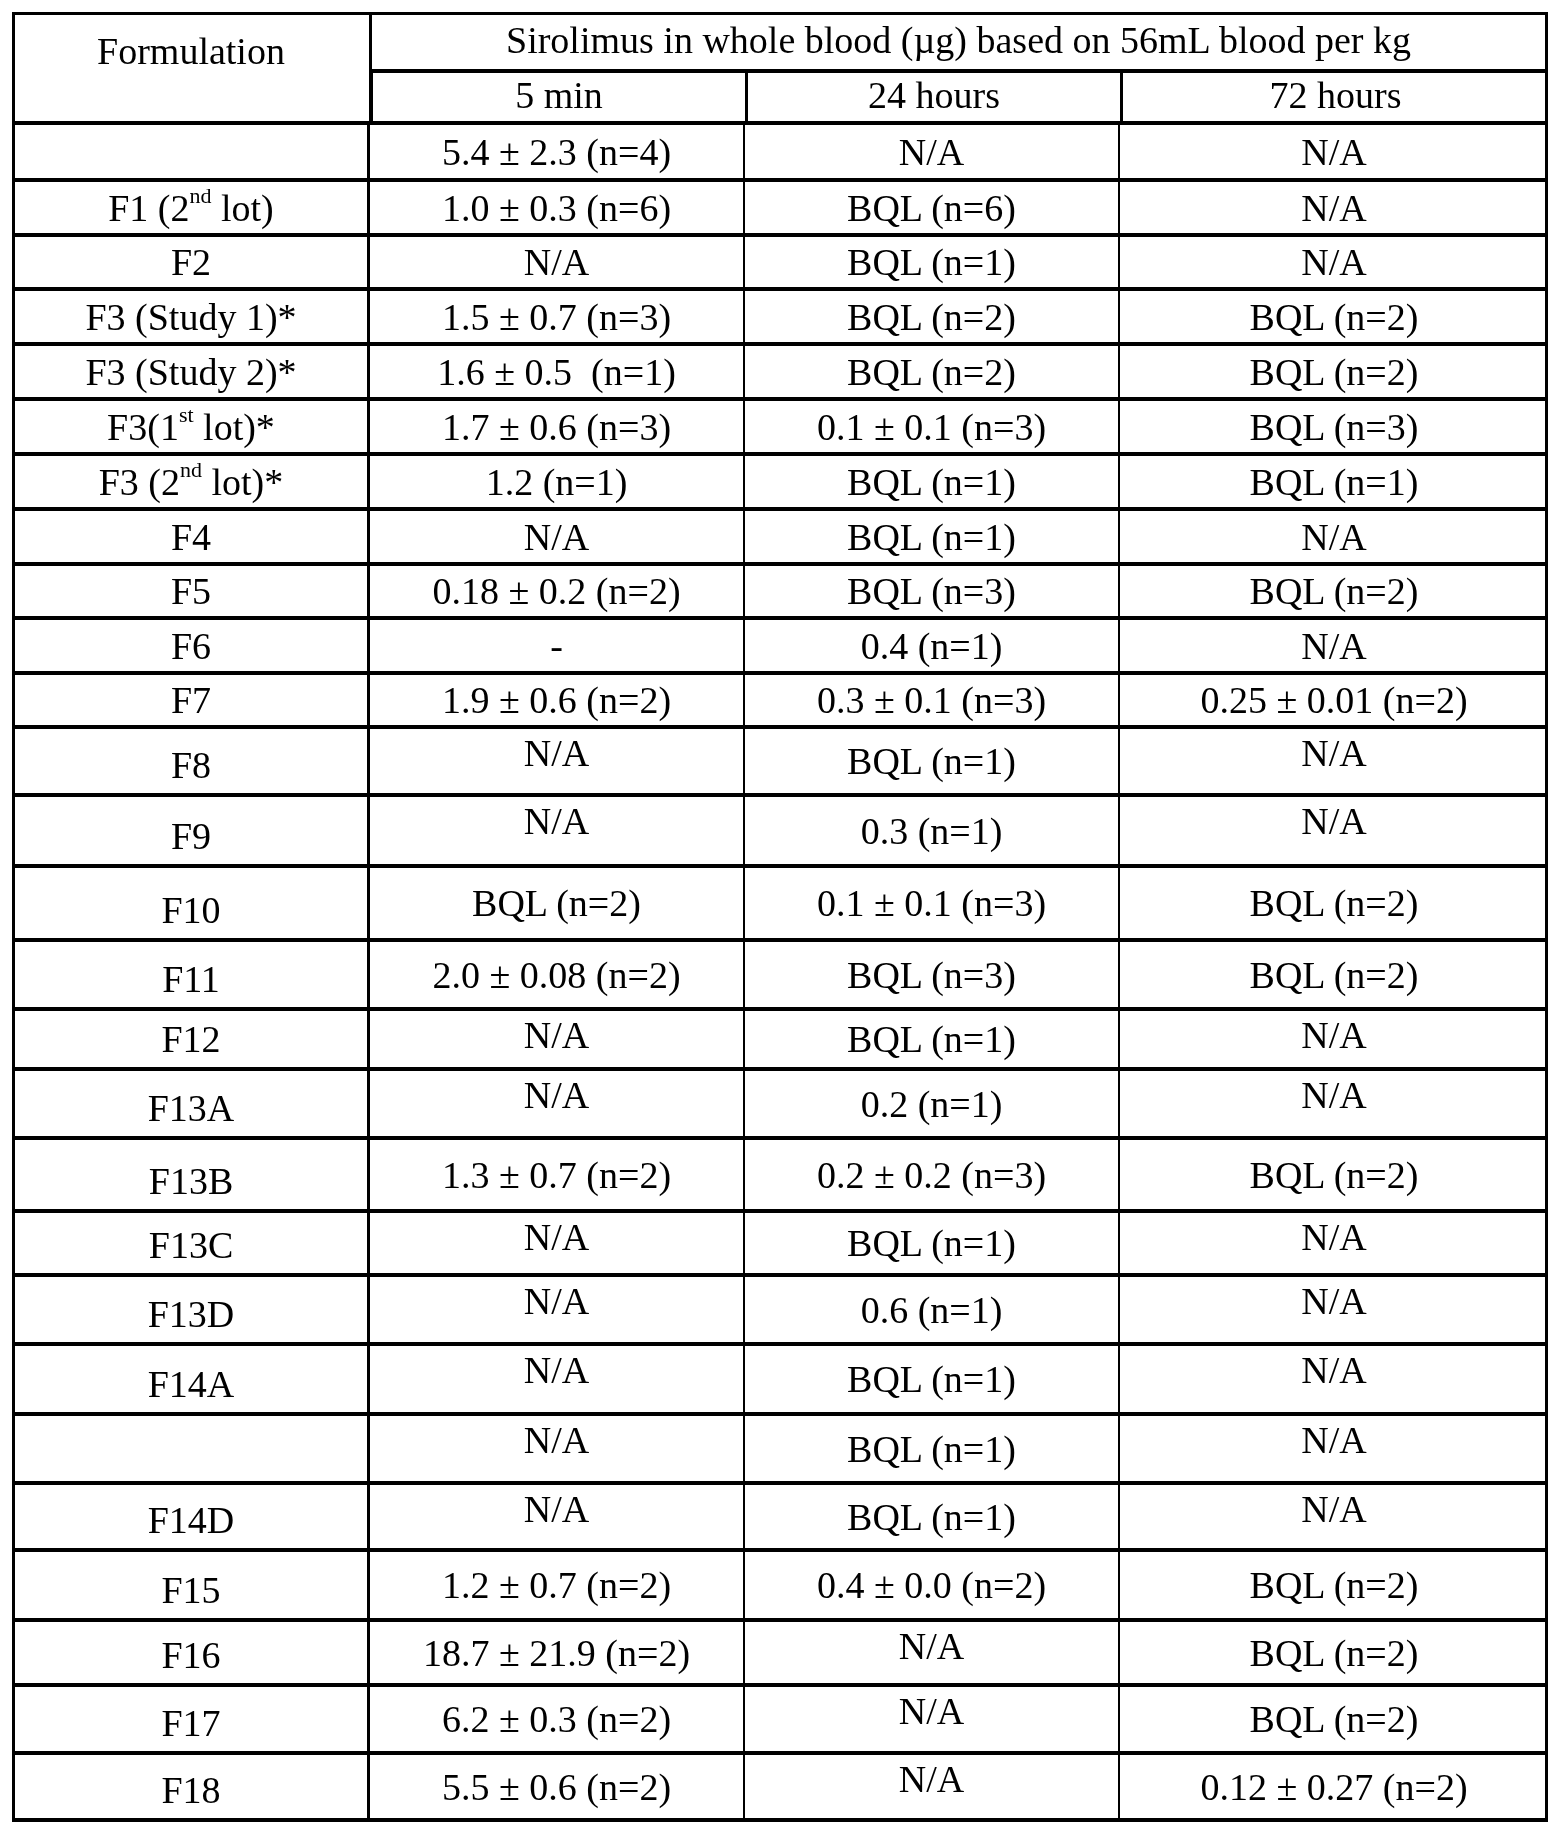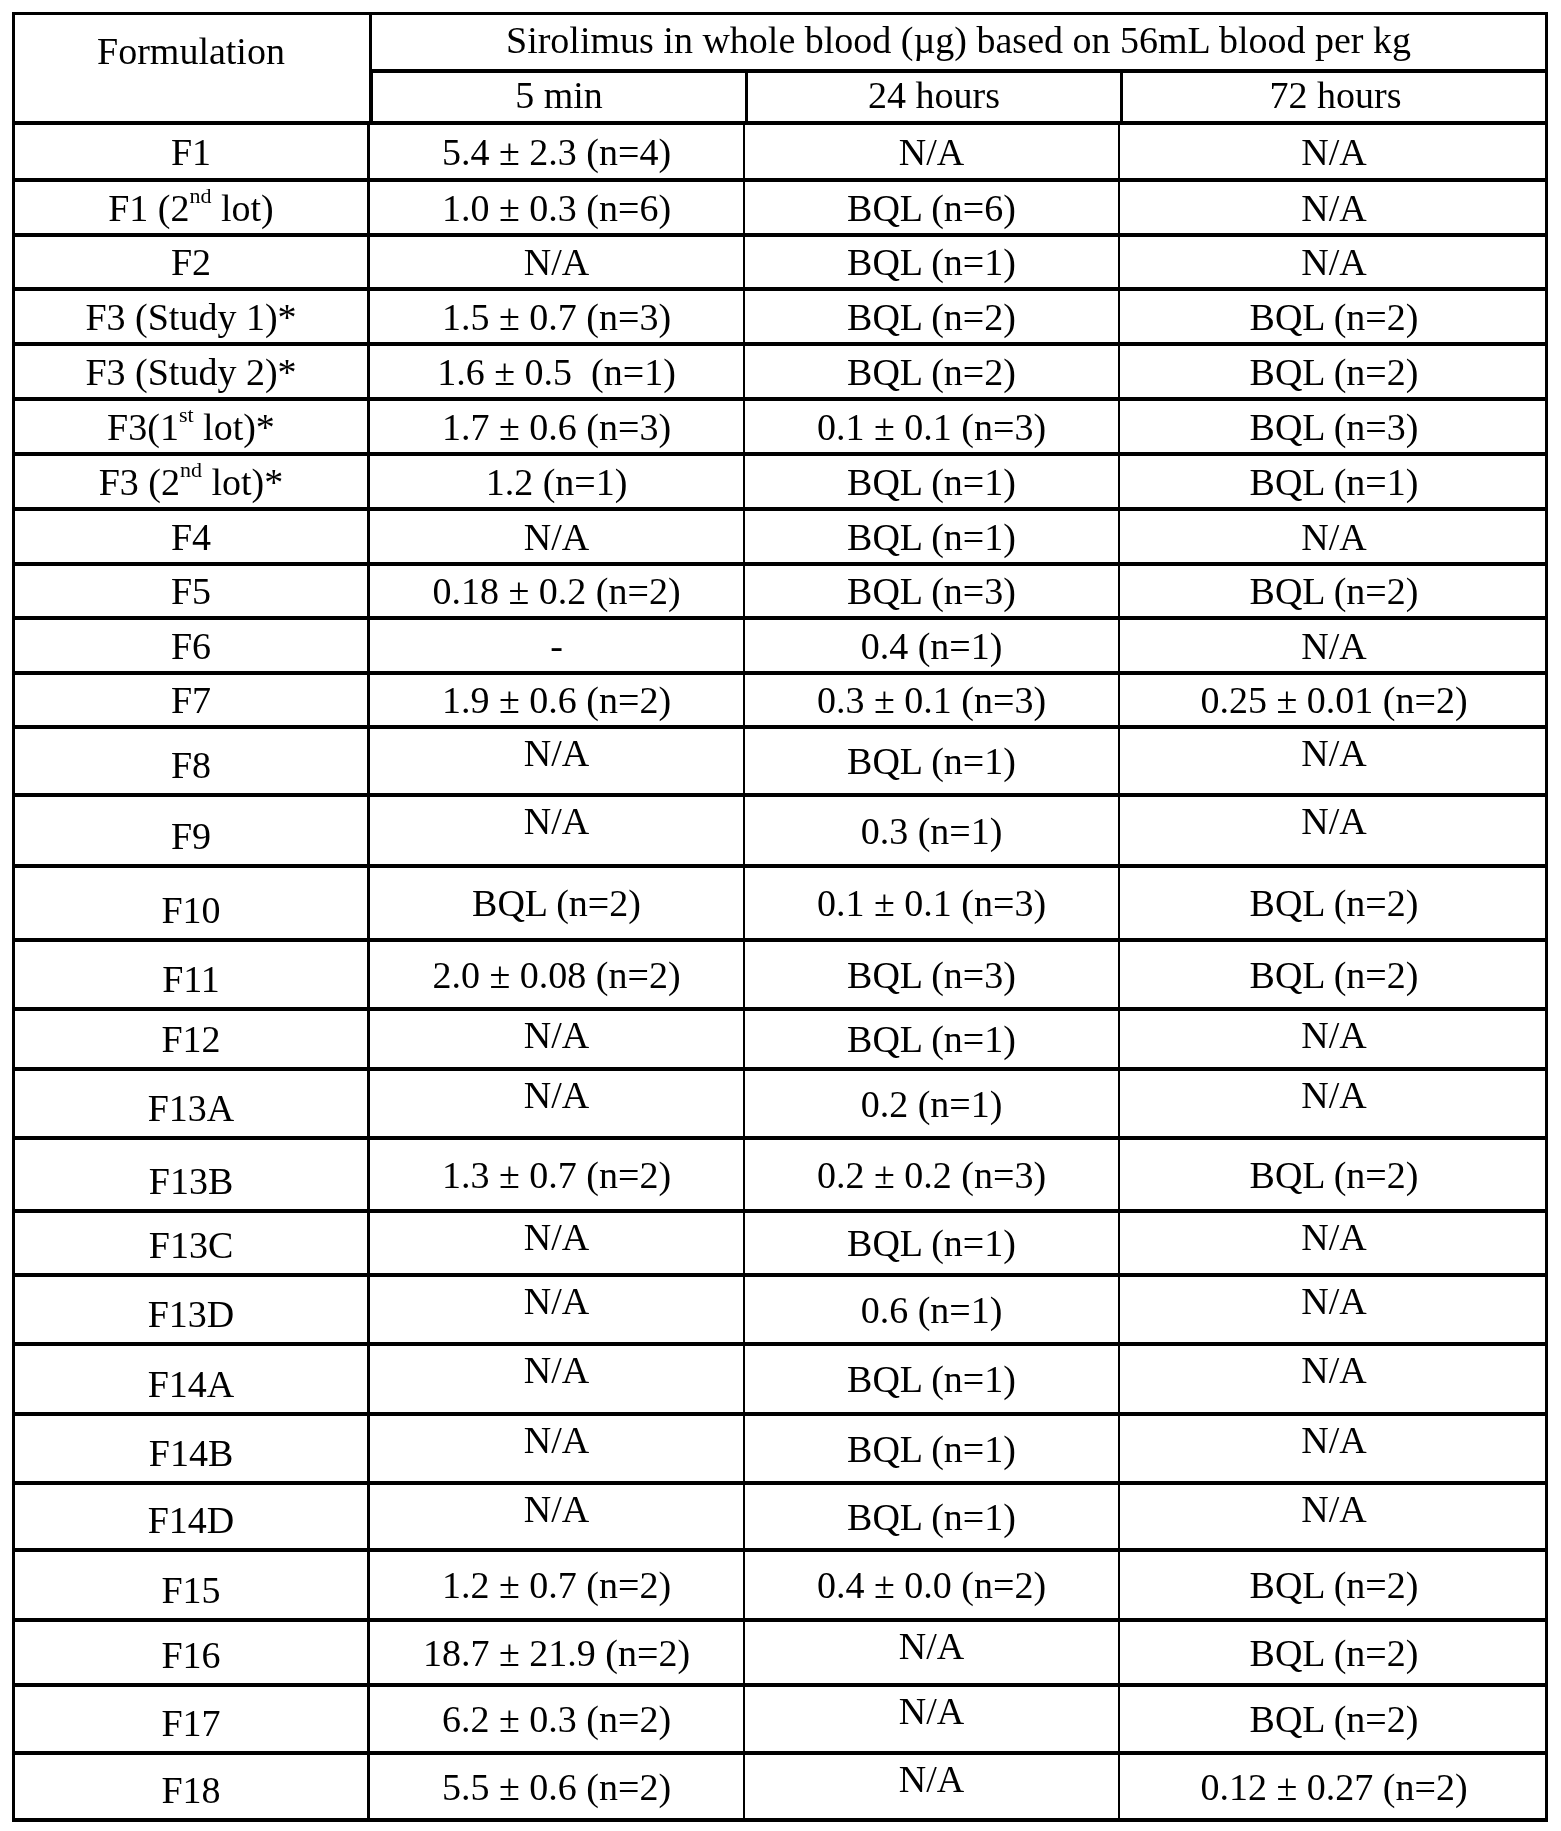--- a/index.html
+++ b/index.html
@@ -31,23 +31,20 @@
 <div class="tbl">
   <div class="hdr">
     <div class="form-h">Formulation</div>
     <div class="group-h">Sirolimus in whole blood (µg) based on 56mL blood per kg</div>
     <div class="sub s1">5 min</div>
     <div class="sub s2">24 hours</div>
     <div class="sub s3">72 hours</div>
   </div>
   <div class="body-rows" id="body-rows">
       <div class="row" style="height: 57px; border-top-width: 4px;">
-        <div class="cell c0 v-mid">
-          <span><span>F1</span></span>
-        </div>
         <div class="cell c1 v-mid">
           <span style="white-space: pre;">5.4 ± 2.3 (n=4)</span>
         </div>
         <div class="cell c2 v-mid">
           <span style="white-space: pre;">N/A</span>
         </div>
         <div class="cell c3 v-mid">
           <span style="white-space: pre;">N/A</span>
         </div>
       </div>
@@ -325,23 +322,20 @@
           <span style="white-space: pre;">N/A</span>
         </div>
         <div class="cell c2 v-mid">
           <span style="white-space: pre;">BQL (n=1)</span>
         </div>
         <div class="cell c3 v-top">
           <span style="white-space: pre;">N/A</span>
         </div>
       </div>
       <div class="row" style="height: 69px;">
-        <div class="cell c0 v-bot">
-          <span><span>F14B</span></span>
-        </div>
         <div class="cell c1 v-top">
           <span style="white-space: pre;">N/A</span>
         </div>
         <div class="cell c2 v-mid">
           <span style="white-space: pre;">BQL (n=1)</span>
         </div>
         <div class="cell c3 v-top">
           <span style="white-space: pre;">N/A</span>
         </div>
       </div>

